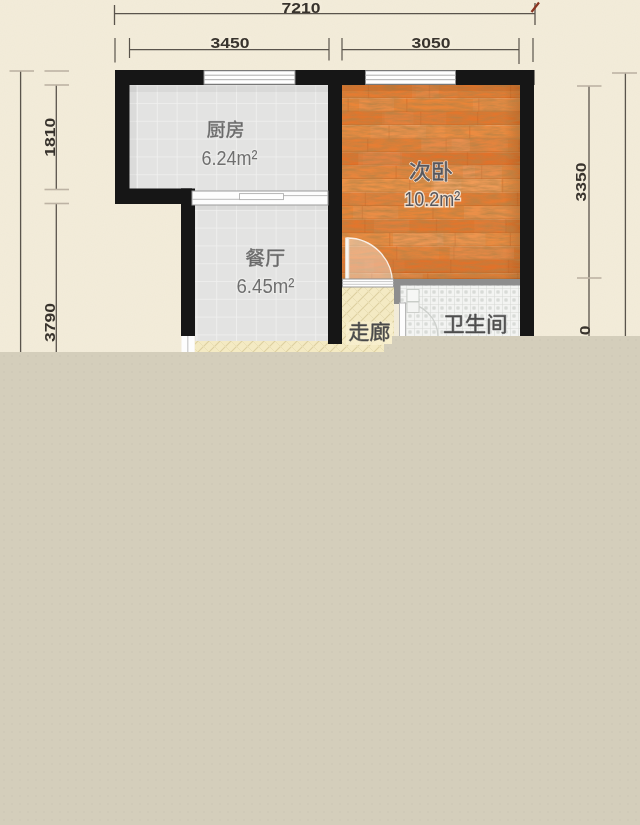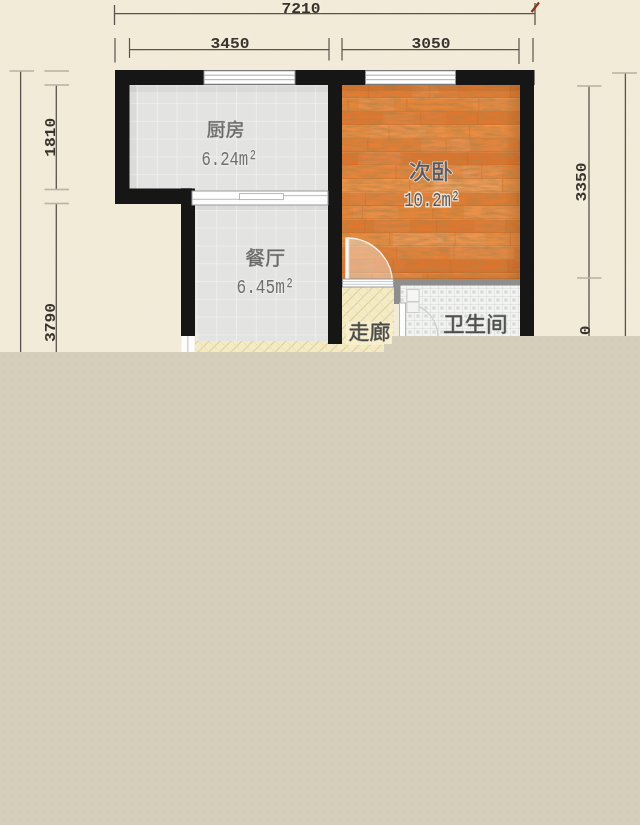--- a/index.html
+++ b/index.html
@@ -1,15 +1,15 @@
 <!DOCTYPE html>
 <html><head><meta charset="utf-8">
 <style>
 html,body{margin:0;padding:0;background:#f3ecda;}
-#stage{position:relative;width:640px;height:825px;overflow:hidden;font-family:Liberation Mono, monospace;}
+#stage{position:relative;width:640px;height:825px;overflow:hidden;font-family:Liberation Sans, sans-serif;}
 </style></head><body>
 <div id="stage">
 <svg width="640" height="825" viewBox="0 0 640 825">
 <defs>
 <path id="g0" d="M222.0 -643.0V-580.0H596.0V-643.0ZM315.0 -453.0H495.0V-323.0H315.0ZM248.0 -508.0V-267.0H564.0V-508.0ZM264.0 -227.0C285.0 -171.0 303.0 -97.0 308.0 -52.0L371.0 -68.0C367.0 -112.0 347.0 -184.0 324.0 -239.0ZM606.0 -364.0C642.0 -299.0 674.0 -212.0 684.0 -157.0L747.0 -181.0C737.0 -235.0 702.0 -321.0 665.0 -384.0ZM799.0 -686.0V-525.0H597.0V-456.0H799.0V-9.0C799.0 5.0 795.0 10.0 780.0 10.0C765.0 11.0 717.0 11.0 665.0 10.0C675.0 29.0 685.0 60.0 688.0 79.0C760.0 79.0 806.0 77.0 834.0 66.0C862.0 54.0 872.0 34.0 872.0 -9.0V-456.0H955.0V-525.0H872.0V-686.0ZM482.0 -246.0C468.0 -185.0 442.0 -98.0 419.0 -39.0L193.0 -13.0L204.0 55.0C312.0 40.0 463.0 21.0 608.0 1.0L607.0 -62.0L486.0 -47.0C508.0 -101.0 530.0 -170.0 550.0 -229.0ZM114.0 -793.0V-496.0C114.0 -339.0 108.0 -116.0 35.0 42.0C53.0 49.0 86.0 67.0 99.0 79.0C175.0 -87.0 186.0 -331.0 186.0 -496.0V-726.0H947.0V-793.0Z"></path>
 <path id="g1" d="M504.0 -479.0C525.0 -446.0 551.0 -400.0 564.0 -371.0H244.0V-309.0H434.0C418.0 -154.0 376.0 -39.0 198.0 22.0C213.0 35.0 233.0 61.0 241.0 78.0C378.0 28.0 445.0 -53.0 479.0 -159.0H777.0C767.0 -57.0 756.0 -13.0 739.0 2.0C731.0 9.0 721.0 10.0 702.0 10.0C682.0 10.0 626.0 9.0 571.0 4.0C582.0 22.0 590.0 48.0 592.0 67.0C648.0 70.0 703.0 71.0 731.0 69.0C762.0 67.0 782.0 62.0 800.0 45.0C827.0 20.0 841.0 -41.0 854.0 -189.0C855.0 -199.0 856.0 -219.0 856.0 -219.0H494.0C500.0 -247.0 504.0 -278.0 508.0 -309.0H919.0V-371.0H576.0L633.0 -394.0C620.0 -423.0 592.0 -468.0 568.0 -502.0ZM443.0 -820.0C455.0 -796.0 467.0 -767.0 477.0 -740.0H136.0V-502.0C136.0 -345.0 127.0 -118.0 32.0 42.0C52.0 49.0 85.0 66.0 100.0 78.0C197.0 -89.0 212.0 -336.0 212.0 -502.0V-506.0H885.0V-740.0H560.0C549.0 -771.0 532.0 -809.0 516.0 -841.0ZM212.0 -676.0H810.0V-570.0H212.0Z"></path>
 <path id="g2" d="M152.0 -566.0C176.0 -552.0 204.0 -533.0 227.0 -516.0C172.0 -485.0 112.0 -461.0 55.0 -446.0C69.0 -434.0 86.0 -411.0 93.0 -396.0C242.0 -441.0 401.0 -533.0 473.0 -673.0L430.0 -697.0L417.0 -694.0H327.0V-742.0H501.0V-792.0H327.0V-840.0H261.0V-694.0H243.0L256.0 -715.0L195.0 -726.0C165.0 -678.0 112.0 -622.0 38.0 -580.0C52.0 -572.0 71.0 -554.0 82.0 -540.0C133.0 -572.0 174.0 -608.0 207.0 -647.0H382.0C355.0 -610.0 318.0 -576.0 276.0 -547.0C252.0 -565.0 220.0 -585.0 193.0 -599.0ZM540.0 -666.0C580.0 -647.0 623.0 -624.0 665.0 -600.0C631.0 -580.0 595.0 -564.0 559.0 -553.0C572.0 -540.0 590.0 -516.0 598.0 -499.0C642.0 -515.0 685.0 -537.0 726.0 -564.0C781.0 -528.0 831.0 -492.0 864.0 -462.0L911.0 -511.0C878.0 -539.0 831.0 -572.0 779.0 -604.0C832.0 -651.0 876.0 -709.0 902.0 -779.0L859.0 -798.0L852.0 -796.0H541.0V-740.0H813.0C790.0 -702.0 758.0 -667.0 721.0 -638.0C674.0 -664.0 627.0 -688.0 583.0 -708.0ZM701.0 -214.0V-162.0H306.0V-214.0ZM701.0 -256.0H306.0V-307.0H701.0ZM443.0 -410.0C457.0 -393.0 473.0 -372.0 486.0 -353.0H297.0C372.0 -390.0 442.0 -434.0 499.0 -484.0C560.0 -434.0 639.0 -389.0 724.0 -353.0H559.0C545.0 -377.0 523.0 -405.0 503.0 -426.0ZM214.0 76.0C233.0 66.0 266.0 61.0 523.0 21.0C523.0 7.0 527.0 -19.0 530.0 -35.0L306.0 -4.0V-115.0H516.0L482.0 -76.0C607.0 -34.0 768.0 32.0 850.0 77.0L891.0 27.0C856.0 9.0 810.0 -12.0 759.0 -32.0C797.0 -58.0 838.0 -91.0 874.0 -121.0L819.0 -156.0C791.0 -127.0 744.0 -86.0 703.0 -55.0C645.0 -77.0 586.0 -98.0 533.0 -115.0H773.0V-333.0C823.0 -314.0 874.0 -298.0 923.0 -287.0C932.0 -305.0 952.0 -332.0 967.0 -346.0C814.0 -376.0 639.0 -443.0 540.0 -523.0L560.0 -545.0L501.0 -576.0C407.0 -463.0 220.0 -375.0 44.0 -330.0C60.0 -314.0 78.0 -289.0 88.0 -271.0C137.0 -286.0 185.0 -303.0 233.0 -323.0V-43.0C233.0 -3.0 205.0 12.0 187.0 19.0C198.0 33.0 210.0 60.0 214.0 76.0Z"></path>
 <path id="g3" d="M126.0 -778.0V-437.0C126.0 -293.0 120.0 -104.0 34.0 29.0C52.0 37.0 84.0 62.0 97.0 76.0C188.0 -66.0 202.0 -282.0 202.0 -437.0V-705.0H953.0V-778.0ZM258.0 -550.0V-478.0H582.0V-20.0C582.0 -2.0 576.0 2.0 556.0 3.0C536.0 4.0 465.0 4.0 392.0 2.0C403.0 23.0 416.0 55.0 420.0 77.0C514.0 77.0 575.0 76.0 611.0 64.0C648.0 53.0 659.0 30.0 659.0 -19.0V-478.0H932.0V-550.0Z"></path>
 <path id="g4" d="M57.0 -717.0C125.0 -679.0 210.0 -619.0 250.0 -578.0L298.0 -639.0C256.0 -680.0 170.0 -735.0 102.0 -771.0ZM42.0 -73.0 111.0 -21.0C173.0 -111.0 249.0 -227.0 308.0 -329.0L250.0 -379.0C185.0 -270.0 100.0 -146.0 42.0 -73.0ZM454.0 -840.0C422.0 -680.0 366.0 -524.0 289.0 -426.0C309.0 -417.0 346.0 -396.0 361.0 -384.0C401.0 -441.0 437.0 -514.0 468.0 -596.0H837.0C818.0 -527.0 787.0 -451.0 763.0 -403.0C781.0 -395.0 811.0 -380.0 827.0 -371.0C862.0 -440.0 906.0 -546.0 932.0 -644.0L877.0 -674.0L862.0 -670.0H493.0C509.0 -720.0 523.0 -772.0 534.0 -825.0ZM569.0 -547.0V-485.0C569.0 -342.0 547.0 -124.0 240.0 26.0C259.0 39.0 285.0 66.0 297.0 84.0C494.0 -15.0 581.0 -143.0 620.0 -265.0C676.0 -105.0 766.0 12.0 911.0 73.0C921.0 53.0 944.0 22.0 961.0 7.0C787.0 -56.0 692.0 -210.0 647.0 -411.0C648.0 -437.0 649.0 -461.0 649.0 -484.0V-547.0Z"></path>
 <path id="g5" d="M174.0 -464.0H453.0V-309.0H174.0ZM174.0 -239.0H325.0V-44.0H174.0ZM174.0 -535.0V-715.0H326.0V-535.0ZM547.0 -786.0H100.0V28.0H557.0V-44.0H396.0V-239.0H528.0V-535.0H396.0V-715.0H547.0ZM647.0 -828.0V74.0H722.0V-439.0C789.0 -378.0 863.0 -304.0 903.0 -256.0L958.0 -306.0C912.0 -359.0 820.0 -444.0 743.0 -508.0L722.0 -491.0V-828.0Z"></path>

